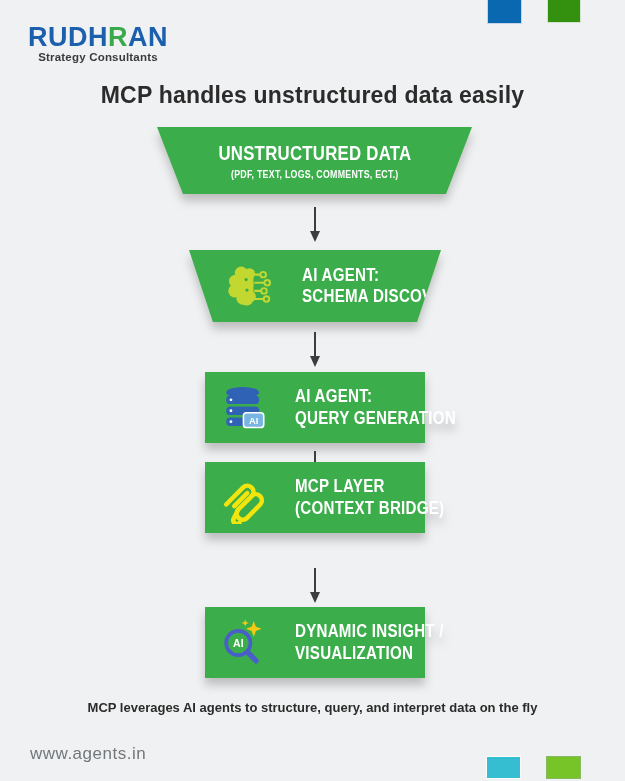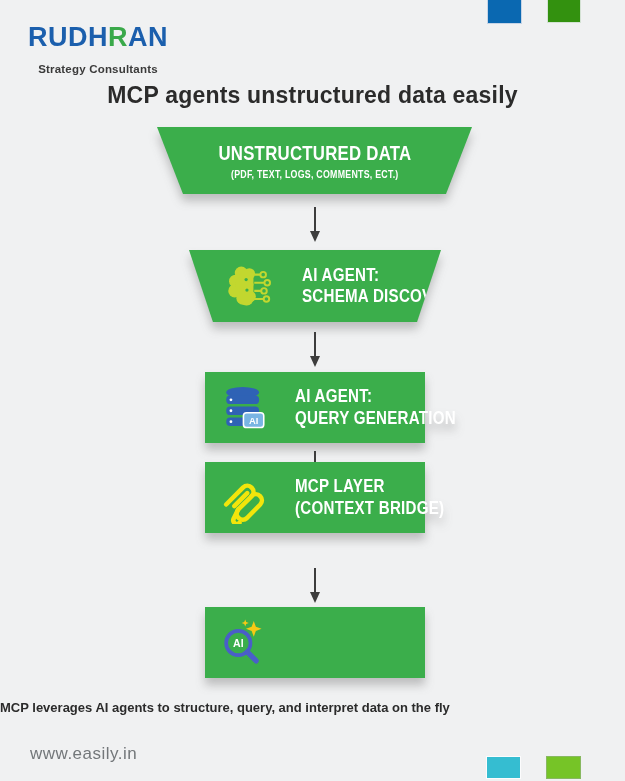--- a/index.html
+++ b/index.html
@@ -10,33 +10,33 @@
     position: relative;
     overflow: hidden;
   }
   .canvas { position: absolute; inset: 0; padding-left: 48px; }
 
   
   .logo { position: absolute; left: 28px; top: 24px; text-align: center; }
   .logo-text { font-size: 27px; font-weight: bold; letter-spacing: 0.5px; line-height: 1; }
   .logo-blue { color: #1b5fad; }
   .logo-green { color: #3aa94a; }
-  .logo-tagline { font-size: 11.5px; font-weight: 600; color: #3a3a3a; margin-top: 12px; letter-spacing: 0.2px; }
+  .logo-tagline { font-size: 11.5px; font-weight: 600; color: #3a3a3a; margin-top: 0; letter-spacing: 0.2px; }
 
   
   .sq { position: absolute; }
   .sq-top-blue   { left: 488px; top: 0; width: 33px; height: 23px; background: #0a68b1; box-shadow: 0 0 0 1px rgba(180,200,225,.7); }
   .sq-top-green  { left: 548px; top: 0; width: 32px; height: 22px; background: #33910f; box-shadow: 0 0 0 1px rgba(200,220,200,.7); }
   .sq-bot-cyan   { left: 487px; top: 757px; width: 33px; height: 21px; background: #35bdd1; box-shadow: 0 0 0 1px rgba(255,255,255,.8); }
   .sq-bot-green  { left: 547px; top: 757px; width: 33px; height: 21px; background: #76c427; box-shadow: 0 0 0 1px rgba(110,170,60,.8); }
 
   
   .title { position: absolute; top: 82px; left: 0; width: 100%; text-align: center;
            font-size: 23px; font-weight: bold; color: #2b2b2b; letter-spacing: 0.2px; }
-  .caption { position: absolute; top: 700px; left: 0; width: 100%; 
+  .caption { position: absolute; top: 700px; left: 0; width: 100%; text-align: center;
              font-size: 13px; font-weight: bold; color: #2b2b2b; }
   .footer-url { position: absolute; left: 30px; top: 744px; font-size: 17px; color: #73777a; letter-spacing: 0.5px; }
 
   
   .shadowed { filter: drop-shadow(0 7px 5px rgba(70,70,70,0.30)); position: absolute; }
   .step { background: #3bae4b; color: #fff; box-sizing: border-box; }
 
   .step-funnel { width: 315px; height: 67px;
     clip-path: polygon(0 0, 100% 0, 91.75% 100%, 8.25% 100%);
     display: flex; flex-direction: column; justify-content: center; align-items: center; }
@@ -74,21 +74,21 @@
       <span class="logo-blue">RUDH</span><span class="logo-green">R</span><span class="logo-blue">AN</span>
     </div>
     <div class="logo-tagline">Strategy Consultants</div>
   </div>
 
   <div class="sq sq-top-blue"></div>
   <div class="sq sq-top-green"></div>
   <div class="sq sq-bot-cyan"></div>
   <div class="sq sq-bot-green"></div>
 
-  <div class="title">MCP agents unstructured data easily</div>
+  <div class="title">MCP handles unstructured data easily</div>
 
   <div class="shadowed pos-funnel">
     <div class="step step-funnel">
       <div class="cond funnel-line1">UNSTRUCTURED DATA</div>
       <div class="cond funnel-line2">(PDF, TEXT, LOGS, COMMENTS, ECT.)</div>
     </div>
   </div>
 
   <svg class="arrow a1" viewBox="0 0 14 36">
     <line x1="7" y1="0" x2="7" y2="25" stroke="#3d3d3d" stroke-width="2"></line>
@@ -198,20 +198,24 @@
     <div class="step step-rect">
       <div class="icon-box">
         <svg viewBox="0 0 64 64" width="52" height="52">
           <circle cx="25" cy="32" r="15" fill="none" stroke="#4a5ec9" stroke-width="4.5"></circle>
           <text x="25" y="37" font-size="13" font-weight="bold" fill="#ffffff" text-anchor="middle" font-family="Liberation Sans, sans-serif">AI</text>
           <line x1="36" y1="43" x2="47" y2="54" stroke="#4a5ec9" stroke-width="6.5" stroke-linecap="round"></line>
           <path d="M44 5 L46.6 12 L53.6 14.6 L46.6 17.2 L44 24.2 L41.4 17.2 L34.4 14.6 L41.4 12 Z" fill="#f6c915"></path>
           <path d="M33.5 3 L34.7 6.2 L37.9 7.4 L34.7 8.6 L33.5 11.8 L32.3 8.6 L29.1 7.4 L32.3 6.2 Z" fill="#f6c915"></path>
         </svg>
       </div>
+      <div class="step-text">
+        <div class="cond step-line">DYNAMIC INSIGHT /</div>
+        <div class="cond step-line">VISUALIZATION</div>
+      </div>
     </div>
   </div>
 
   <div class="caption">MCP leverages AI agents to structure, query, and interpret data on the fly</div>
 
-  <div class="footer-url">www.easily.in</div>
+  <div class="footer-url">www.agents.in</div>
 
 </div>
 
 </body></html>

